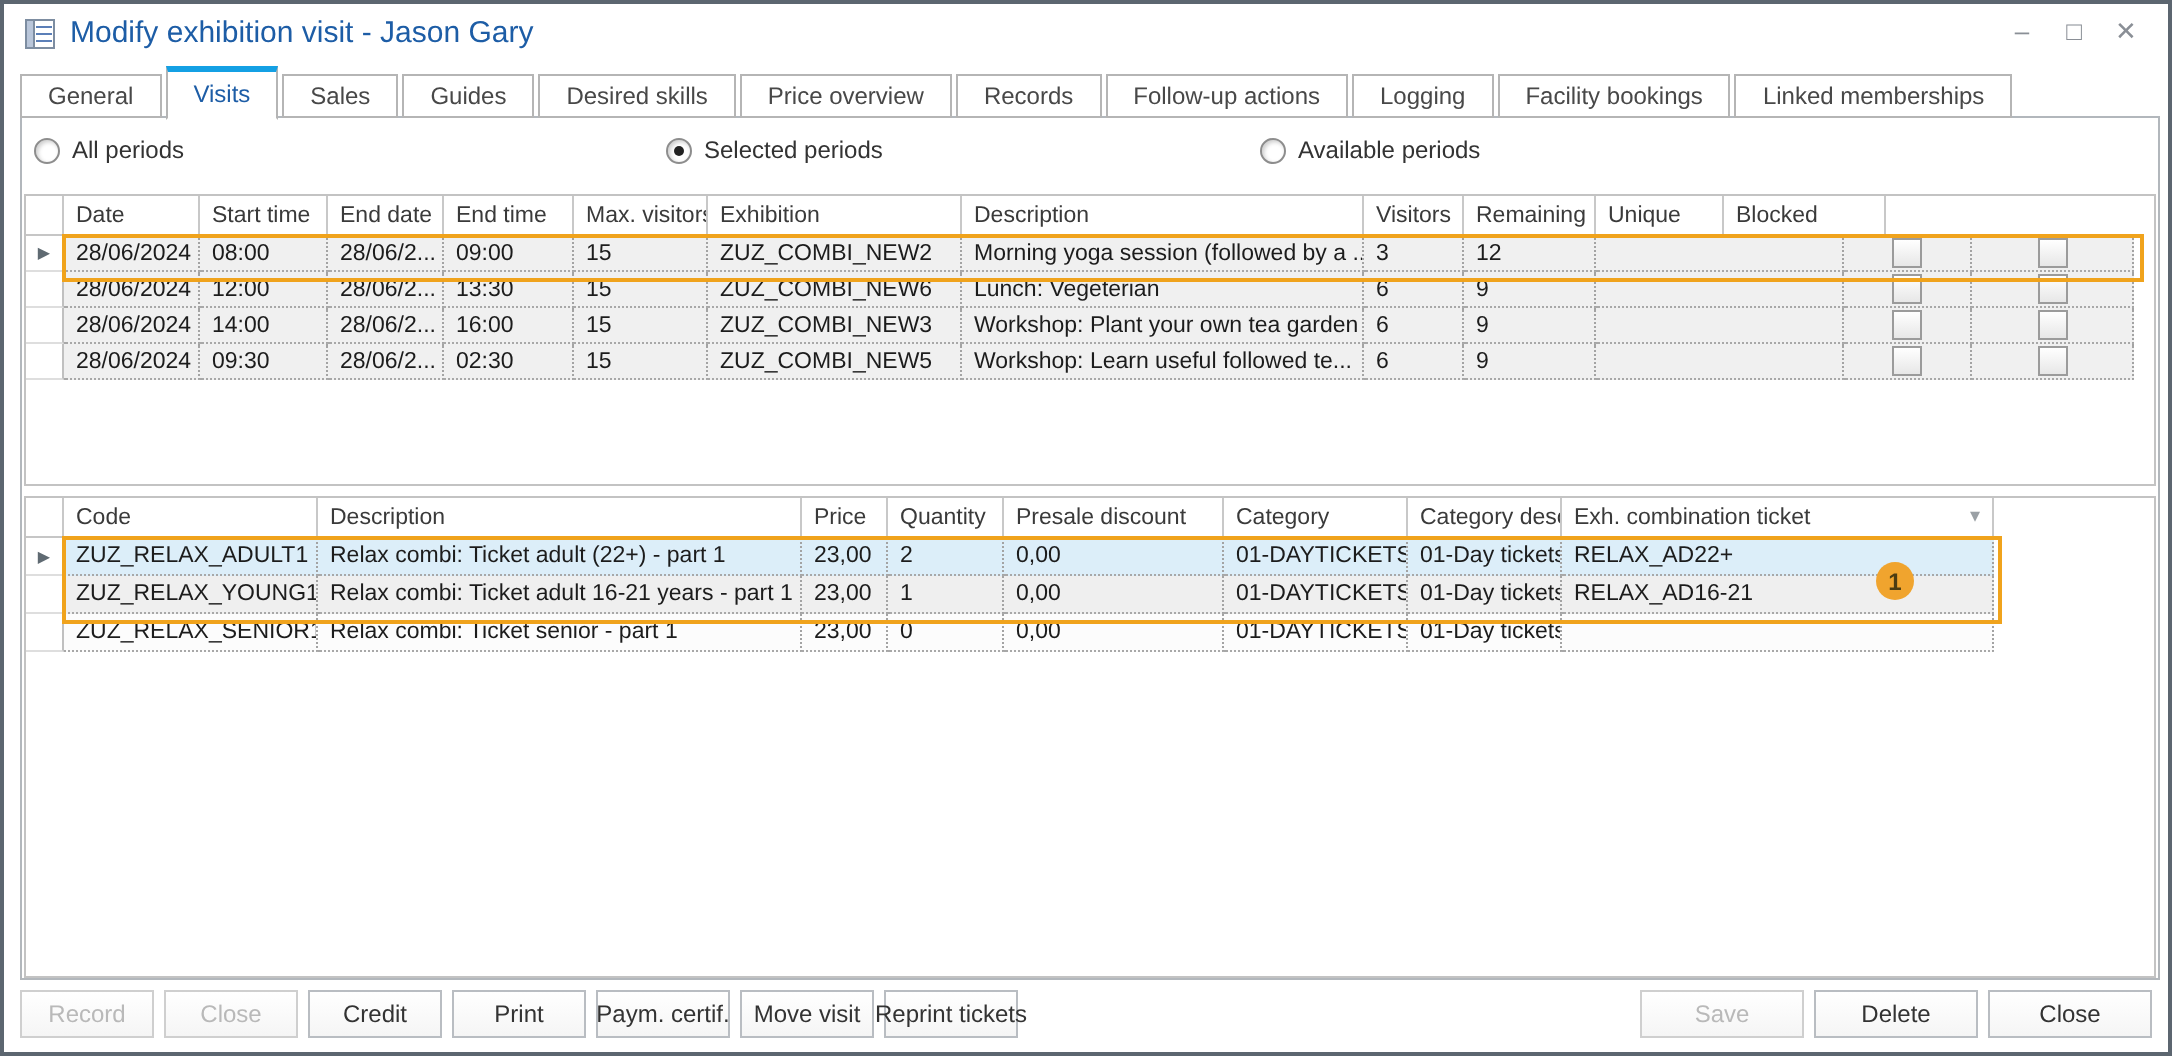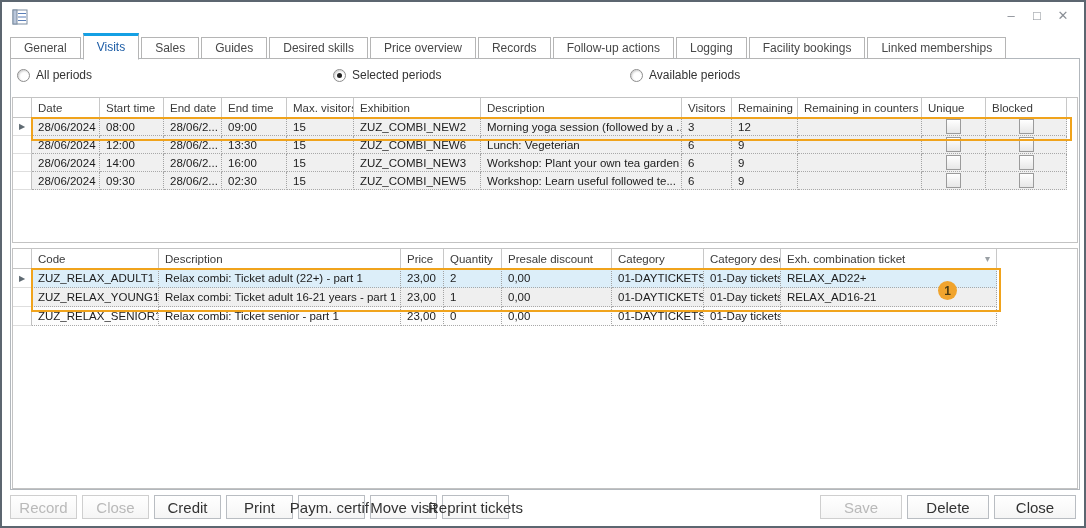--- a/index.html
+++ b/index.html
@@ -43,38 +43,39 @@
       display:inline-block;margin:0 auto;}
   .cellcb{justify-content:center;padding:0;}
   .filter-ico{margin-left:auto;margin-right:6px;color:#9aa0a5;font-size:10px;}
   .focus-rect{position:absolute;border:2px solid #f0a31c;pointer-events:none;z-index:5;}
   .badge{position:absolute;width:19px;height:19px;border-radius:50%;background:#f0a42e;color:#4c3c12;
          font-size:12px;font-weight:bold;display:flex;align-items:center;justify-content:center;z-index:6;}
   
   .footer{position:absolute;left:8px;right:8px;top:493px;height:25px;display:flex;justify-content:space-between;}
   .btn-group{display:flex;gap:5px;}
   .btn{box-sizing:border-box;height:24px;border:1px solid #b9bdc2;background:linear-gradient(180deg,#ffffff,#f5f5f5);
-       color:#333;font-size:15px;display:flex;align-items:center;justify-content:center;cursor:default;white-space:nowrap;}
+       color:#333;font-size:12px;display:flex;align-items:center;justify-content:center;cursor:default;white-space:nowrap;}
   .btn.sm{width:67px;}
   .btn.lg{width:82px;}
   .btn.disabled{color:#b9b9b9;border-color:#cfcfcf;}
 </style>
 </head>
 <body>
 
 <div class="window">
 
   <div class="titlebar">
     <svg class="title-icon" viewBox="0 0 16 16">
       <rect x="1" y="1" width="14" height="14" fill="#ffffff" stroke="#7d8da1"></rect>
       <rect x="1" y="1" width="4" height="14" fill="#b9c6da" stroke="#7d8da1"></rect>
       <line x1="6" y1="4.5" x2="14" y2="4.5" stroke="#5b7fb8"></line>
       <line x1="6" y1="8" x2="14" y2="8" stroke="#5b7fb8"></line>
       <line x1="6" y1="11.5" x2="14" y2="11.5" stroke="#5b7fb8"></line>
     </svg>
+    <span class="title-text">Modify exhibition visit - Jason Gary</span>
     <div class="win-controls" id="win-controls">
         <div class="win-btn">–</div>
         <div class="win-btn">□</div>
         <div class="win-btn">✕</div>
       </div>
   </div>
 
   <div class="tabstrip" id="tabstrip">
       <div class="tab">General</div>
       <div class="tab active">Visits</div>
@@ -127,23 +128,20 @@
           </div>
           <div class="g-cell" style="width: 201px;">
             <span>Description</span>
           </div>
           <div class="g-cell" style="width: 50px;">
             <span>Visitors</span>
           </div>
           <div class="g-cell" style="width: 66px;">
             <span>Remaining</span>
           </div>
-          <div class="g-cell" style="width: 124px;">
-            <span>Remaining in counters</span>
-          </div>
           <div class="g-cell" style="width: 64px;">
             <span>Unique</span>
           </div>
           <div class="g-cell" style="width: 81px;">
             <span>Blocked</span>
           </div>
         </div>
         <div class="g-body">
           <div class="g-row" style="height: 18px; width: 1054px;">
             <div class="g-cell selcol" style="width: 19px;">

